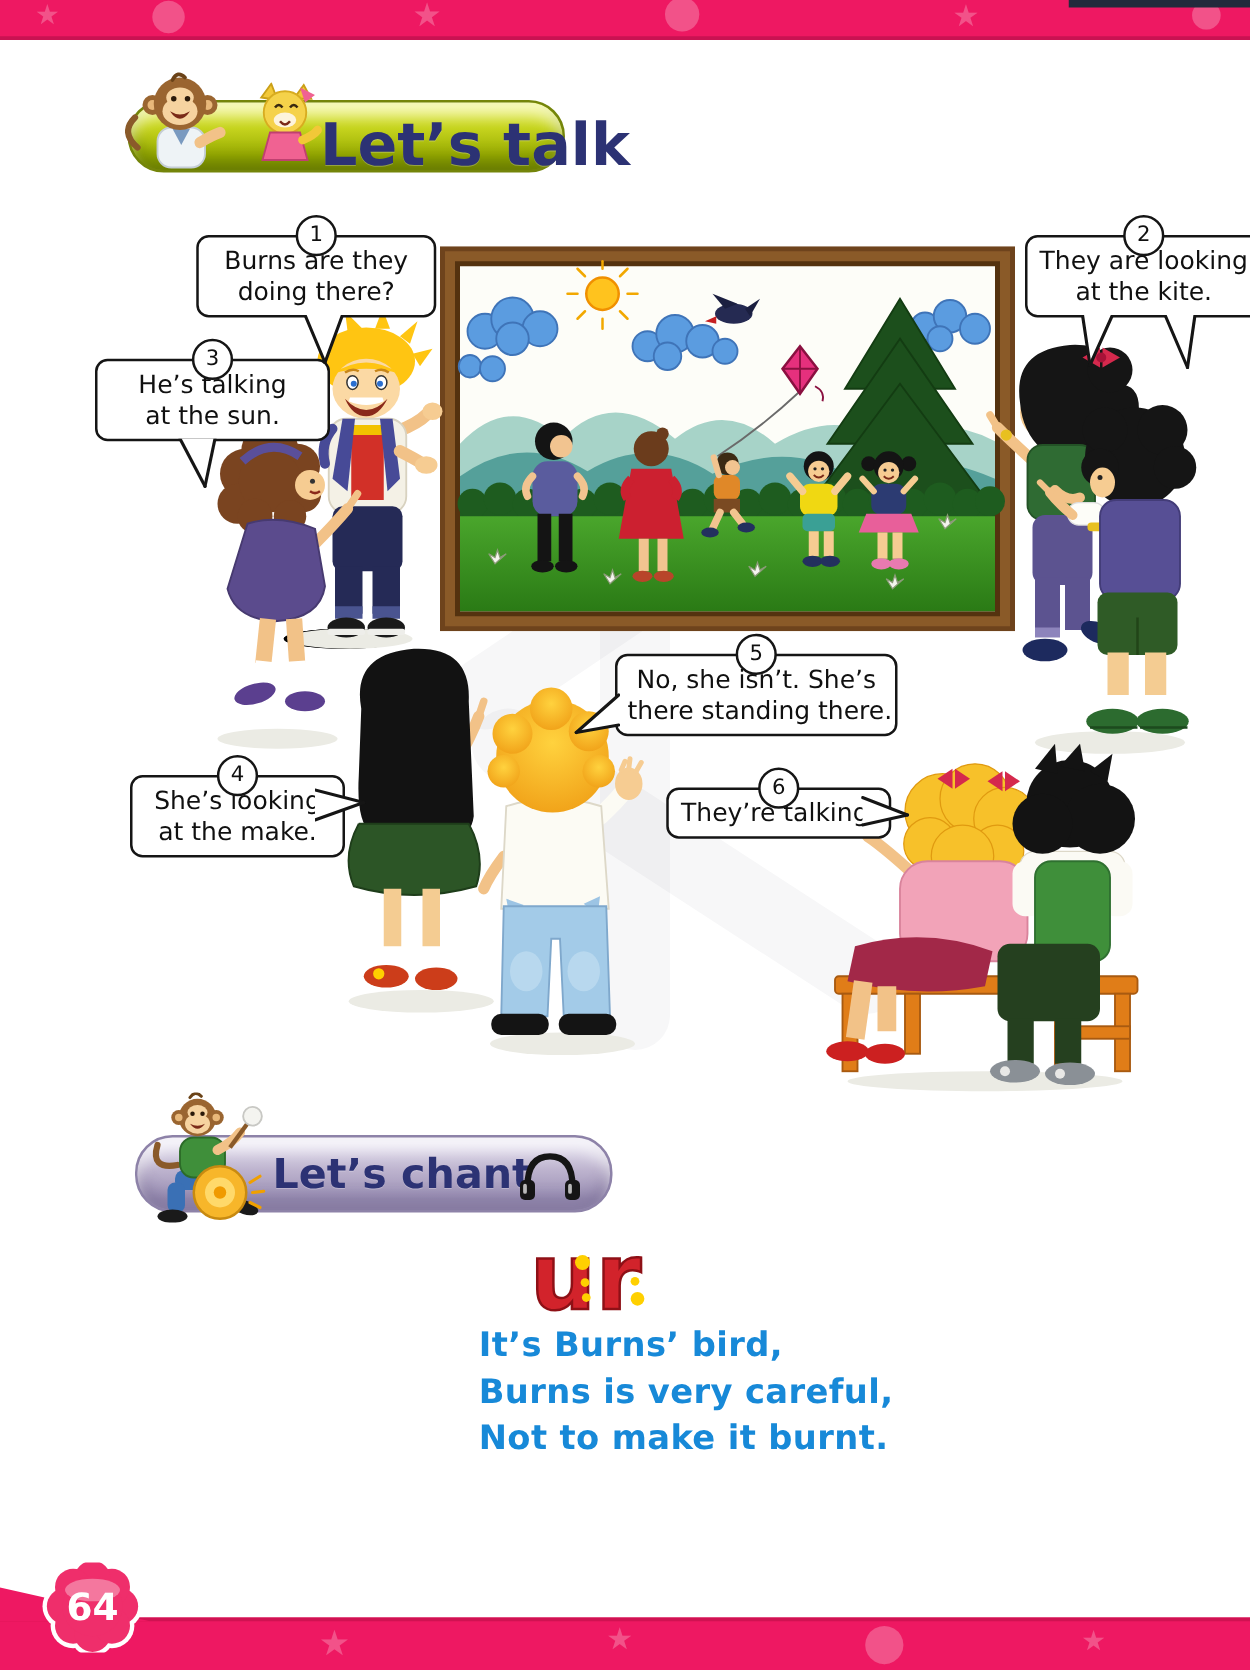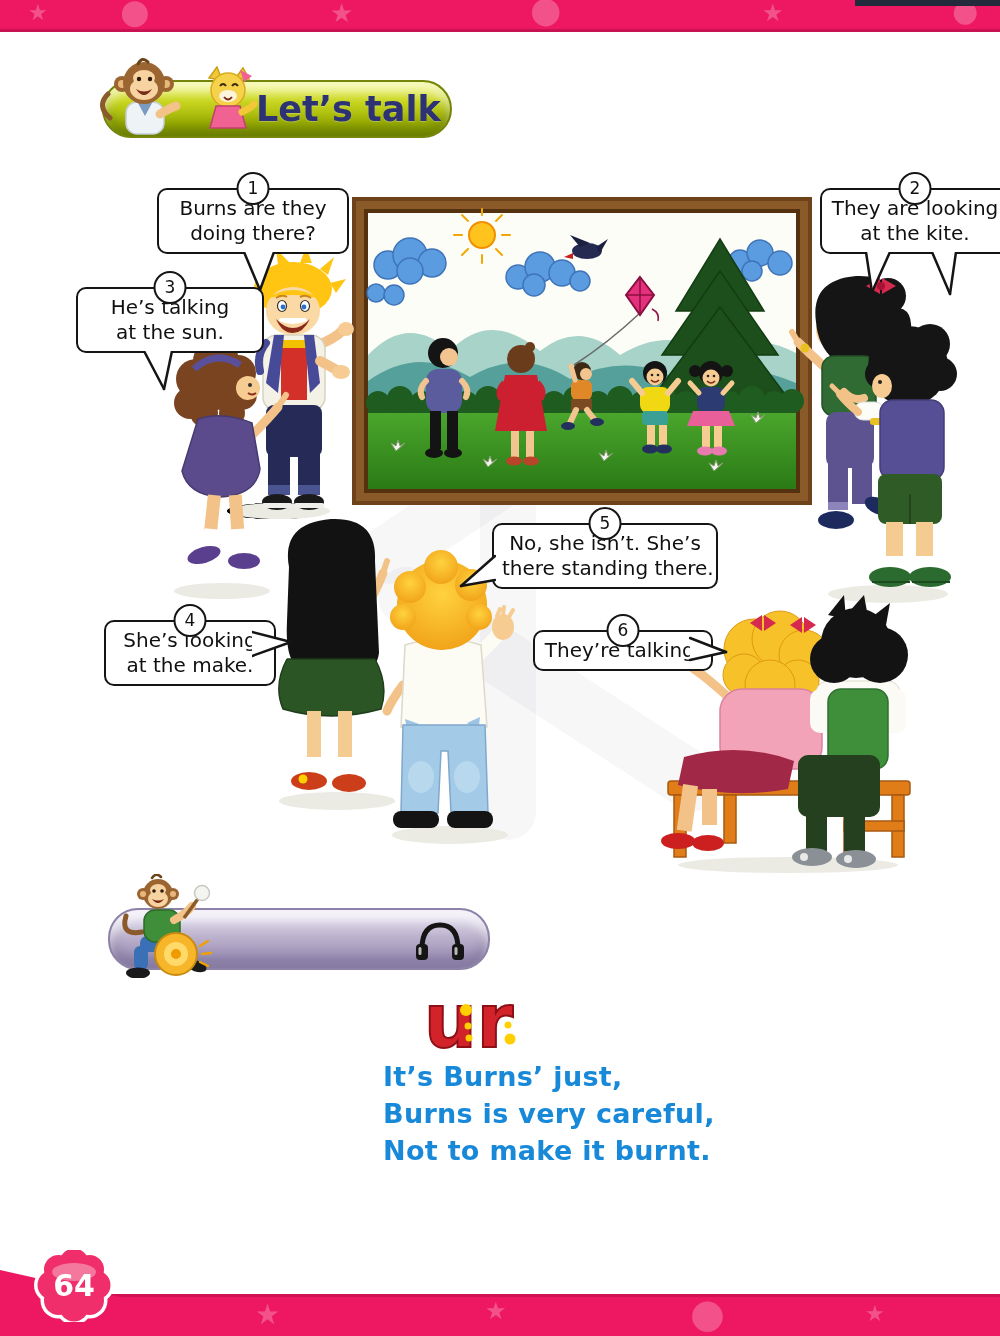--- a/index.html
+++ b/index.html
@@ -18,21 +18,21 @@
   
   .pill{border-radius:30px;z-index:4;}
   .pill-talk{left:102px;top:80px;width:346px;height:54px;
       background:linear-gradient(#eaf065 6%, #c6d41e 38%, #97ab00 80%, #7e9100);
       border:2px solid #74850a;box-shadow:inset 0 10px 10px rgba(255,255,255,.55), inset 0 -10px 12px rgba(70,90,0,.35);}
   .pill-chant{left:108px;top:908px;width:378px;height:58px;
       background:linear-gradient(#e6e2f0 8%, #bdb3ce 45%, #9a8fb4 85%);
       border:2px solid #8d82a8;box-shadow:inset 0 10px 10px rgba(255,255,255,.6), inset 0 -10px 12px rgba(90,75,120,.30);}
   .banner-label{position:absolute;font-weight:bold;color:#2c3274;white-space:nowrap;
       text-shadow:0 1px 0 rgba(255,255,255,.25);}
-  .lbl-talk{left:152px;top:7px;font-size:35px;}
+  .lbl-talk{left:152px;top:7px;font-size:47px;}
   .lbl-chant{left:108px;top:9px;font-size:33px;}
   
   .bubble{position:absolute;background:#fff;border:2.5px solid #151515;border-radius:10px;
       padding:6px 8px;text-align:center;font-size:20px;line-height:25px;color:#101010;z-index:5;}
   .bubble .line{display:block;white-space:nowrap;}
   .num{position:absolute;left:50%;top:-18px;transform:translateX(-50%);width:29px;height:29px;
       background:#fff;border:2.5px solid #151515;border-radius:50%;font-size:17px;line-height:29px;
       text-align:center;z-index:7;}
   .tail{position:absolute;z-index:6;}
   
@@ -603,20 +603,21 @@
     <div class="num">6</div>
     <span class="line">They’re talking.</span>
   </div>
   <svg class="tail" style="left:689px;top:636px;" width="40" height="30" viewBox="0 0 40 30">
     <polygon points="1,2 1,24 37,16" fill="#fff"></polygon>
     <line x1="1" y1="2" x2="37" y2="16" stroke="#151515" stroke-width="2.5" stroke-linecap="round"></line>
     <line x1="1" y1="24" x2="37" y2="16" stroke="#151515" stroke-width="2.5" stroke-linecap="round"></line>
   </svg>
 
   <div class="abs pill pill-chant">
+    <span class="banner-label lbl-chant">Let’s chant</span>
     <svg style="position:absolute;right:22px;top:9px;" width="52" height="42" viewBox="0 0 52 42">
       <path d="M8,30 Q8,6 26,6 Q44,6 44,30" stroke="#151515" stroke-width="5" fill="none" stroke-linecap="round"></path>
       <rect x="2" y="25" width="12" height="16" rx="4" fill="#151515"></rect>
       <rect x="38" y="25" width="12" height="16" rx="4" fill="#151515"></rect>
       <rect x="4.5" y="28" width="3" height="8" rx="1.5" fill="#fff" opacity="0.7"></rect>
       <rect x="40.5" y="28" width="3" height="8" rx="1.5" fill="#fff" opacity="0.7"></rect>
     </svg>
   </div>
   <svg class="abs" style="left:112px;top:874px;z-index:5;" width="104" height="104" viewBox="0 0 104 104">
     <path d="M30,58 Q8,62 14,42" stroke="#8a5a2a" stroke-width="5" fill="none" stroke-linecap="round"></path>
@@ -651,21 +652,21 @@
     <g fill="#ffd000">
       <circle cx="46" cy="25" r="6"></circle>
       <circle cx="48" cy="41" r="3.5"></circle>
       <circle cx="49" cy="53" r="3.5"></circle>
       <circle cx="88" cy="40" r="3.5"></circle>
       <circle cx="90" cy="54" r="5.5"></circle>
     </g>
   </svg>
 
   <div class="abs chant">
-    <div class="cline">It’s Burns’ just,</div>
+    <div class="cline">It’s Burns’ bird,</div>
     <div class="cline">Burns is very careful,</div>
     <div class="cline">Not to make it burnt.</div>
   </div>
 
   <svg class="abs" style="left:28px;top:1250px;z-index:9;" width="92" height="72" viewBox="0 0 92 72">
     <g fill="#ffffff">
       <circle cx="68" cy="35" r="18"></circle>
         <circle cx="61.5" cy="19.5" r="18"></circle>
         <circle cx="46" cy="13" r="18"></circle>
       <circle cx="30.5" cy="19.5" r="18"></circle>

